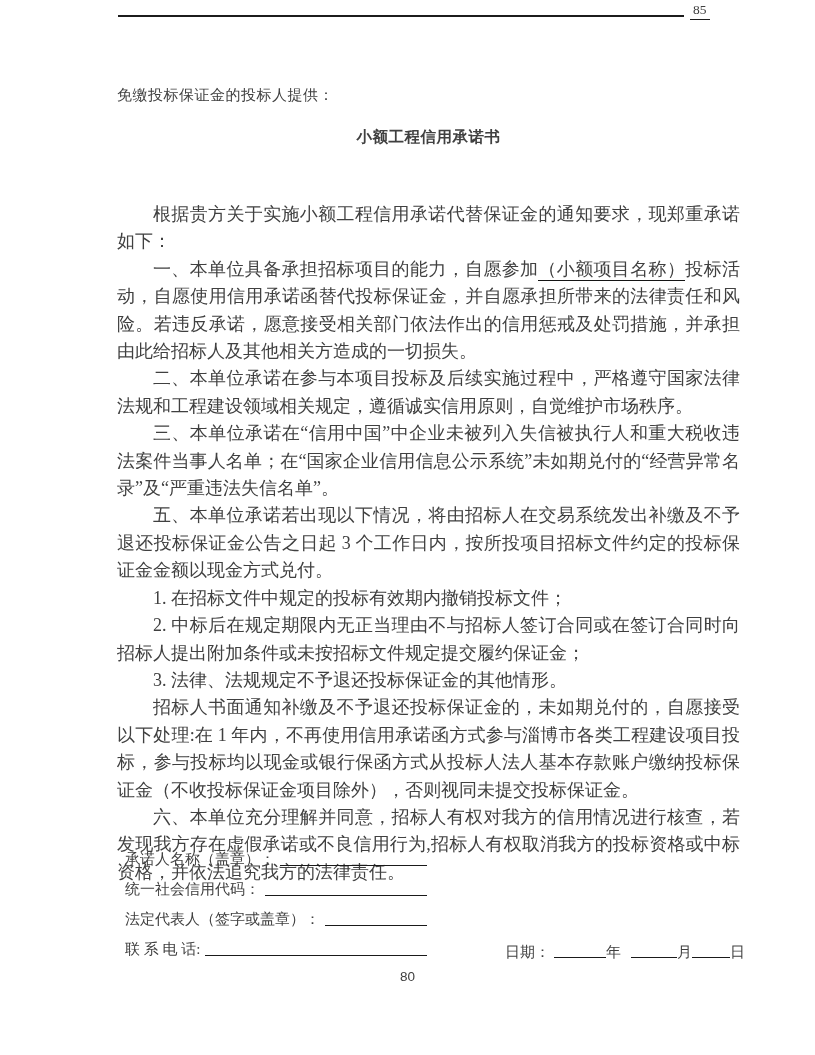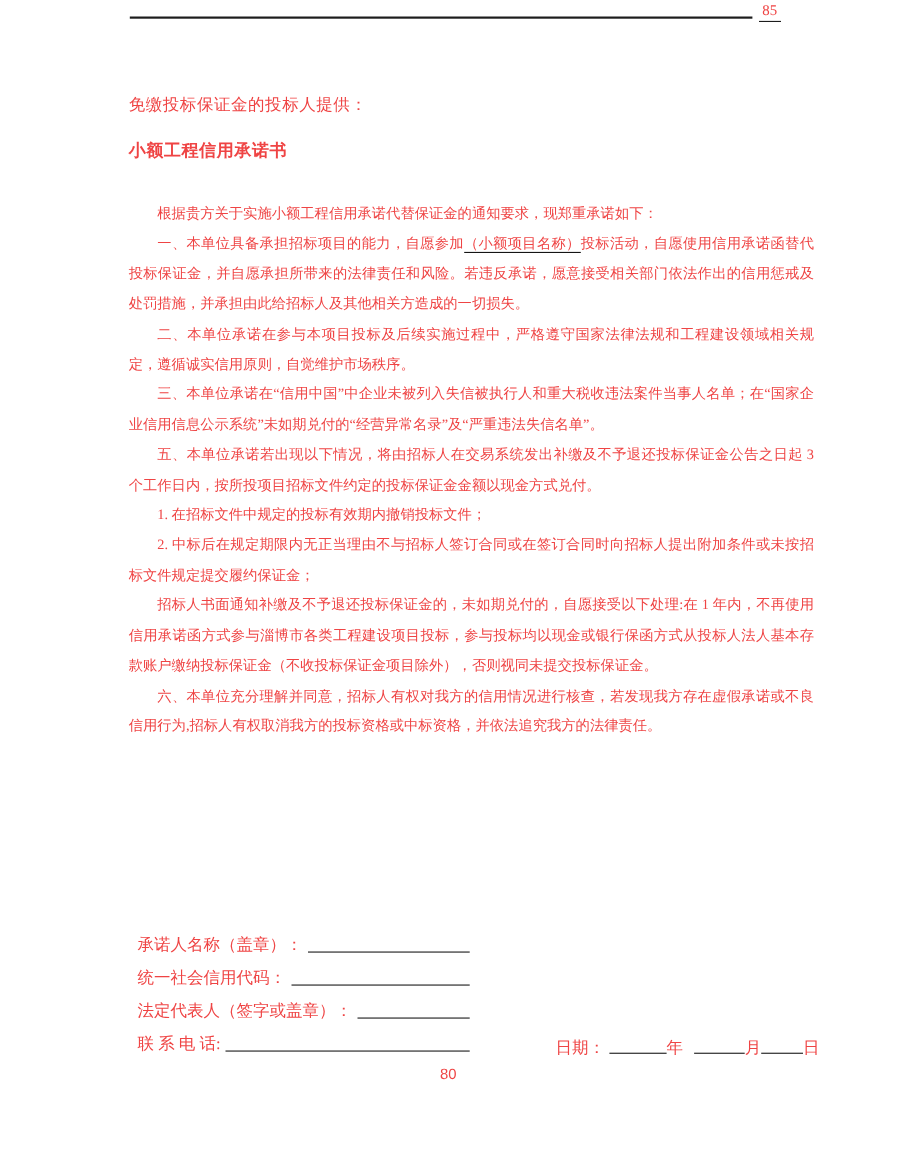--- a/index.html
+++ b/index.html
@@ -1,21 +1,21 @@
 <!DOCTYPE html>
 <html><head>
 <meta charset="utf-8">
 <style>
   html, body { margin: 0; padding: 0; background: #ffffff; }
   .page {
     position: relative;
     width: 815px;
     height: 1055px;
     background: #ffffff;
-    color: #ef4444;
+    color: #404040;
     font-family: "Liberation Serif", "DejaVu Serif", serif;
     overflow: hidden;
   }
   .header-rule {
     position: absolute;
     left: 118px;
     top: 15px;
     width: 566px;
     height: 0;
     border-top: 2.5px solid #1c1c1c;
@@ -36,31 +36,31 @@
     font-size: 15px;
     font-weight: normal;
     letter-spacing: 0.5px;
   }
   .doc-title {
     position: absolute;
     left: 117px;
     top: 127px;
     width: 623px;
     margin: 0;
-    text-align: left;
+    text-align: center;
     font-size: 15.5px;
     font-weight: bold;
     letter-spacing: 0.5px;
   }
   .body-text {
     position: absolute;
     left: 117px;
-    top: 180px;
+    top: 201px;
     width: 623px;
-    font-size: 13px;
+    font-size: 18px;
     line-height: 27.4px;
     text-align: justify;
   }
   .body-text p {
     margin: 0;
     text-indent: 2em;
   }
   .underline-run {
     border-bottom: 1.5px solid #151515;
     padding-bottom: 1px;
@@ -127,20 +127,21 @@
   <h1 class="doc-title">小额工程信用承诺书</h1>
 
   <div class="body-text">
     <p>根据贵方关于实施小额工程信用承诺代替保证金的通知要求，现郑重承诺如下：</p>
     <p><span>一、本单位具备承担招标项目的能力，自愿参加</span><span class="underline-run">（小额项目名称）</span><span>投标活动，自愿使用信用承诺函替代投标保证金，并自愿承担所带来的法律责任和风险。若违反承诺，愿意接受相关部门依法作出的信用惩戒及处罚措施，并承担由此给招标人及其他相关方造成的一切损失。</span></p>
     <p>二、本单位承诺在参与本项目投标及后续实施过程中，严格遵守国家法律法规和工程建设领域相关规定，遵循诚实信用原则，自觉维护市场秩序。</p>
     <p>三、本单位承诺在“信用中国”中企业未被列入失信被执行人和重大税收违法案件当事人名单；在“国家企业信用信息公示系统”未如期兑付的“经营异常名录”及“严重违法失信名单”。</p>
     <p>五、本单位承诺若出现以下情况，将由招标人在交易系统发出补缴及不予退还投标保证金公告之日起 3 个工作日内，按所投项目招标文件约定的投标保证金金额以现金方式兑付。</p>
     <p>1. 在招标文件中规定的投标有效期内撤销投标文件；</p>
     <p>2. 中标后在规定期限内无正当理由不与招标人签订合同或在签订合同时向招标人提出附加条件或未按招标文件规定提交履约保证金；</p>
+    <p>3. 法律、法规规定不予退还投标保证金的其他情形。</p>
     <p>招标人书面通知补缴及不予退还投标保证金的，未如期兑付的，自愿接受以下处理:在 1 年内，不再使用信用承诺函方式参与淄博市各类工程建设项目投标，参与投标均以现金或银行保函方式从投标人法人基本存款账户缴纳投标保证金（不收投标保证金项目除外），否则视同未提交投标保证金。</p>
     <p>六、本单位充分理解并同意，招标人有权对我方的信用情况进行核查，若发现我方存在虚假承诺或不良信用行为,招标人有权取消我方的投标资格或中标资格，并依法追究我方的法律责任。</p>
   </div>
 
   <div class="signature-block">
     <div class="sig-row">
       <span class="sig-label">承诺人名称（盖章）：</span>
       <span class="sig-line"></span>
     </div>
     <div class="sig-row">

